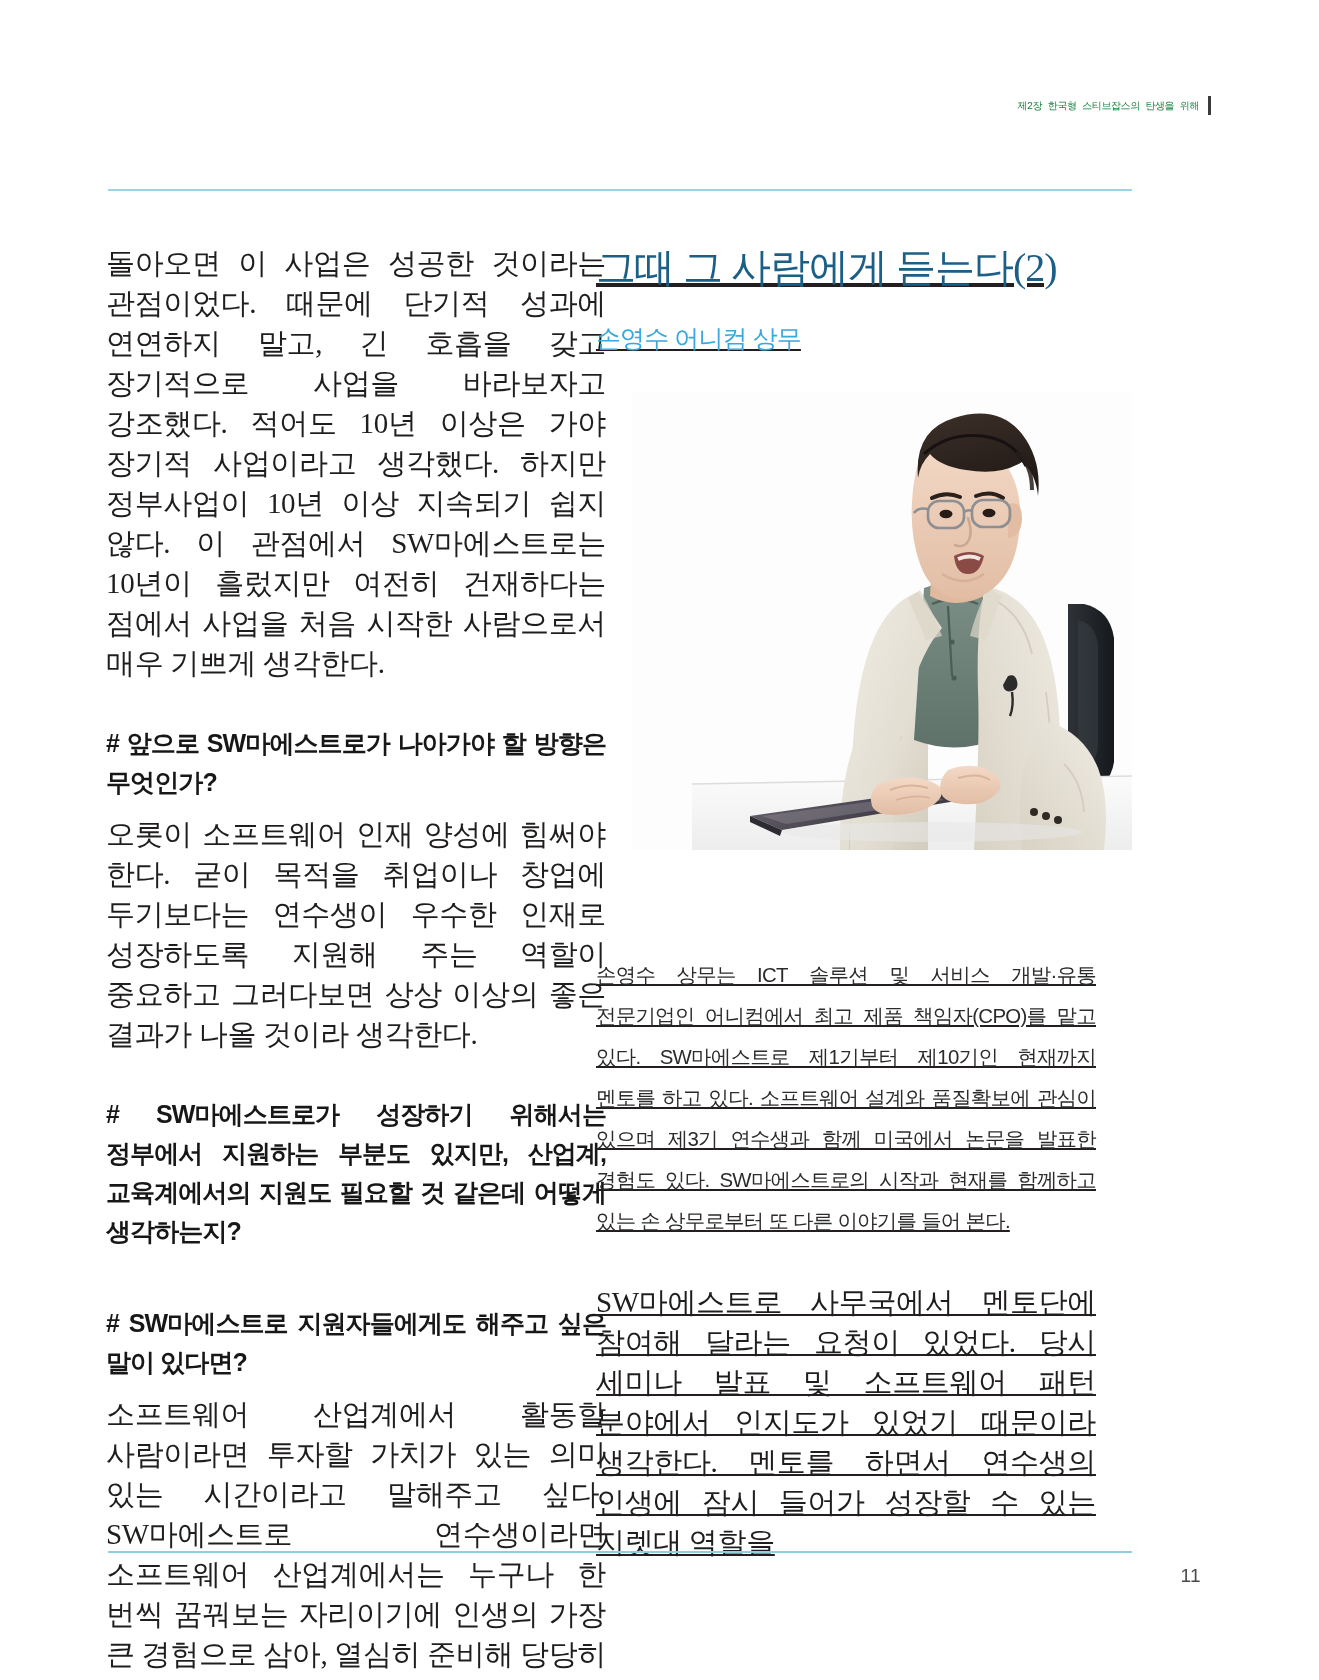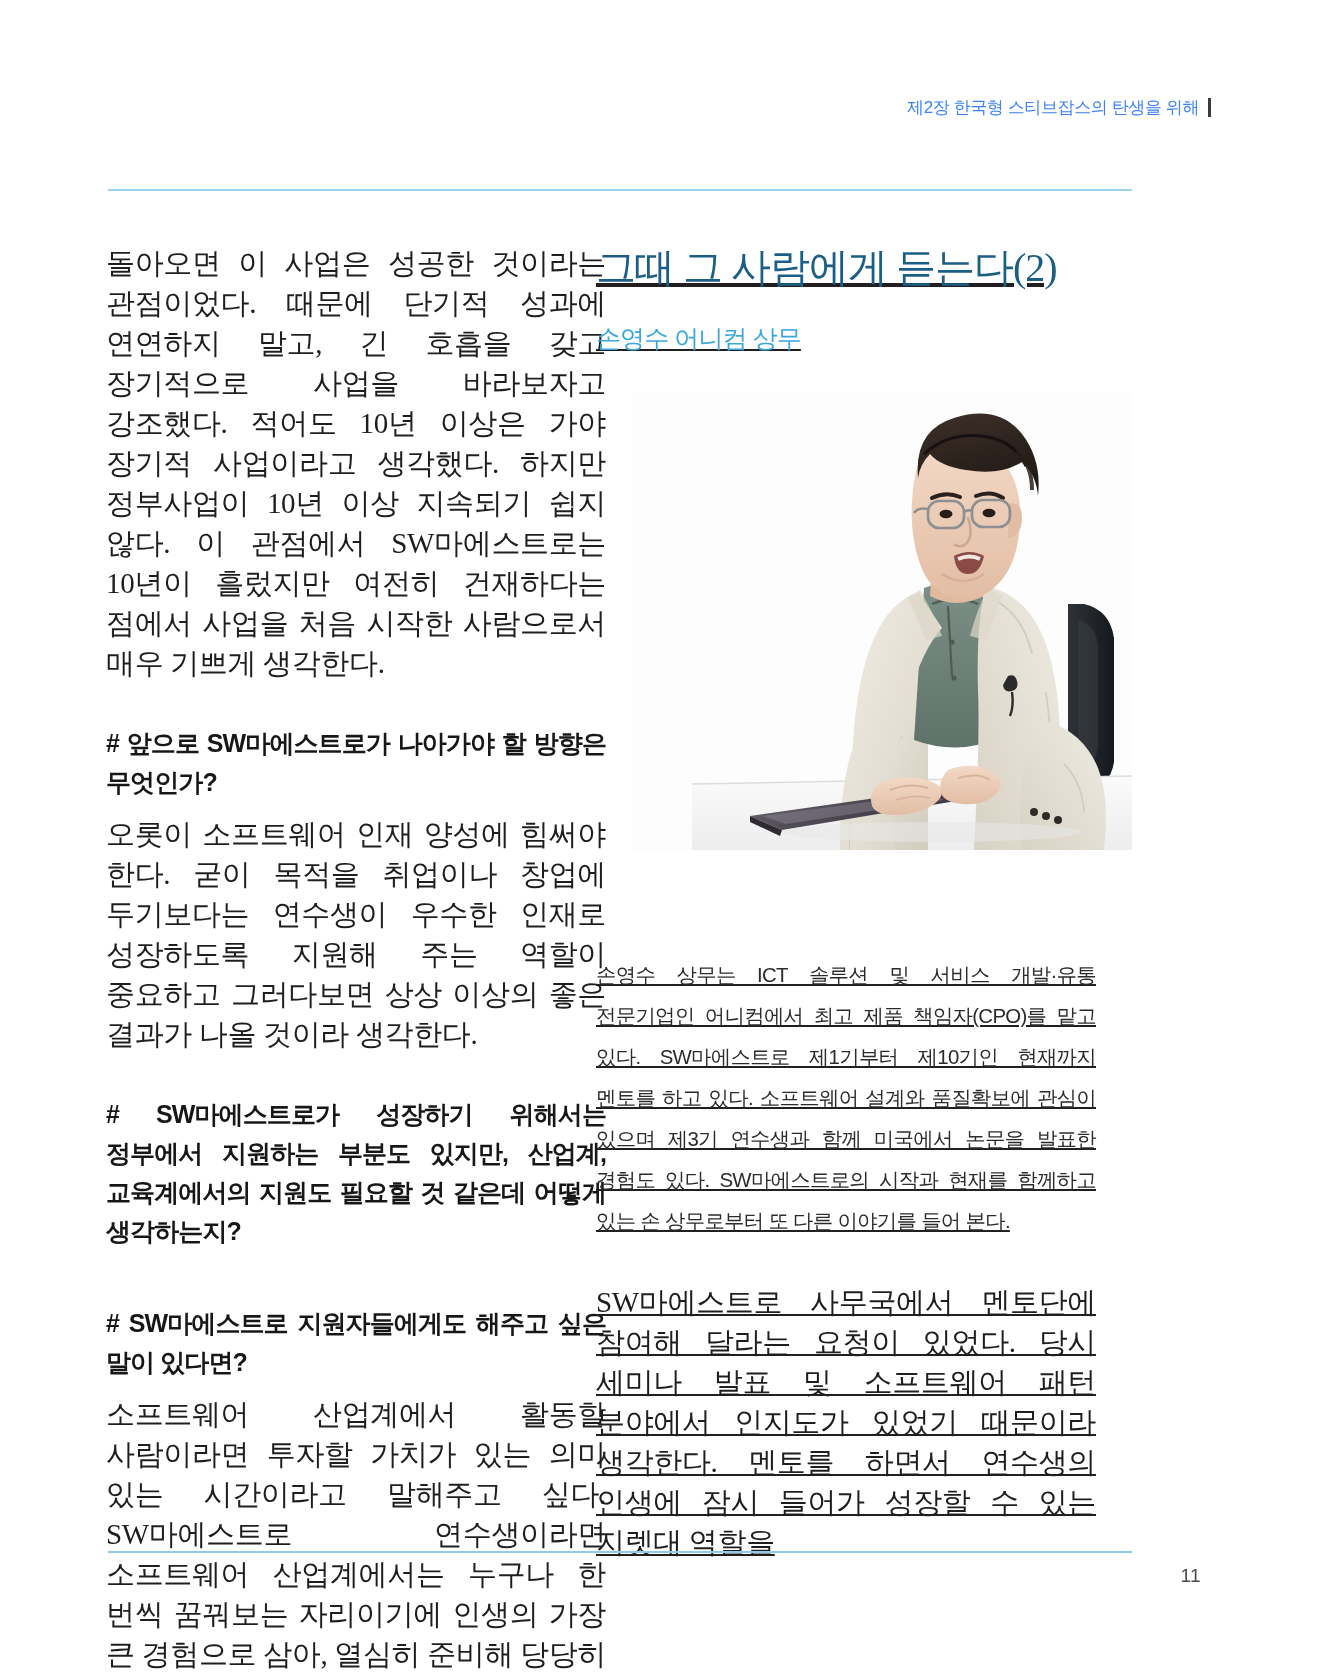--- a/index.html
+++ b/index.html
@@ -18,24 +18,24 @@
   
   .running-head {
     position: absolute;
     top: 96px; left: 108px; right: 108px;
     display: flex;
     justify-content: flex-end;
     align-items: center;
     gap: 9px;
   }
   .running-head-text {
-    font-family: Liberation Sans, sans-serif;
-    font-size: 17px;
+    font-family: Liberation Mono, monospace;
+    font-size: 10px;
     letter-spacing: -0.4px;
-    color: #3b82f6;
+    color: #15803d;
     white-space: nowrap;
   }
   .head-bar {
     width: 3px; height: 19px;
     background: #3b3b3b;
     display: inline-block;
   }
 
   .rule-top {
     position: absolute;

